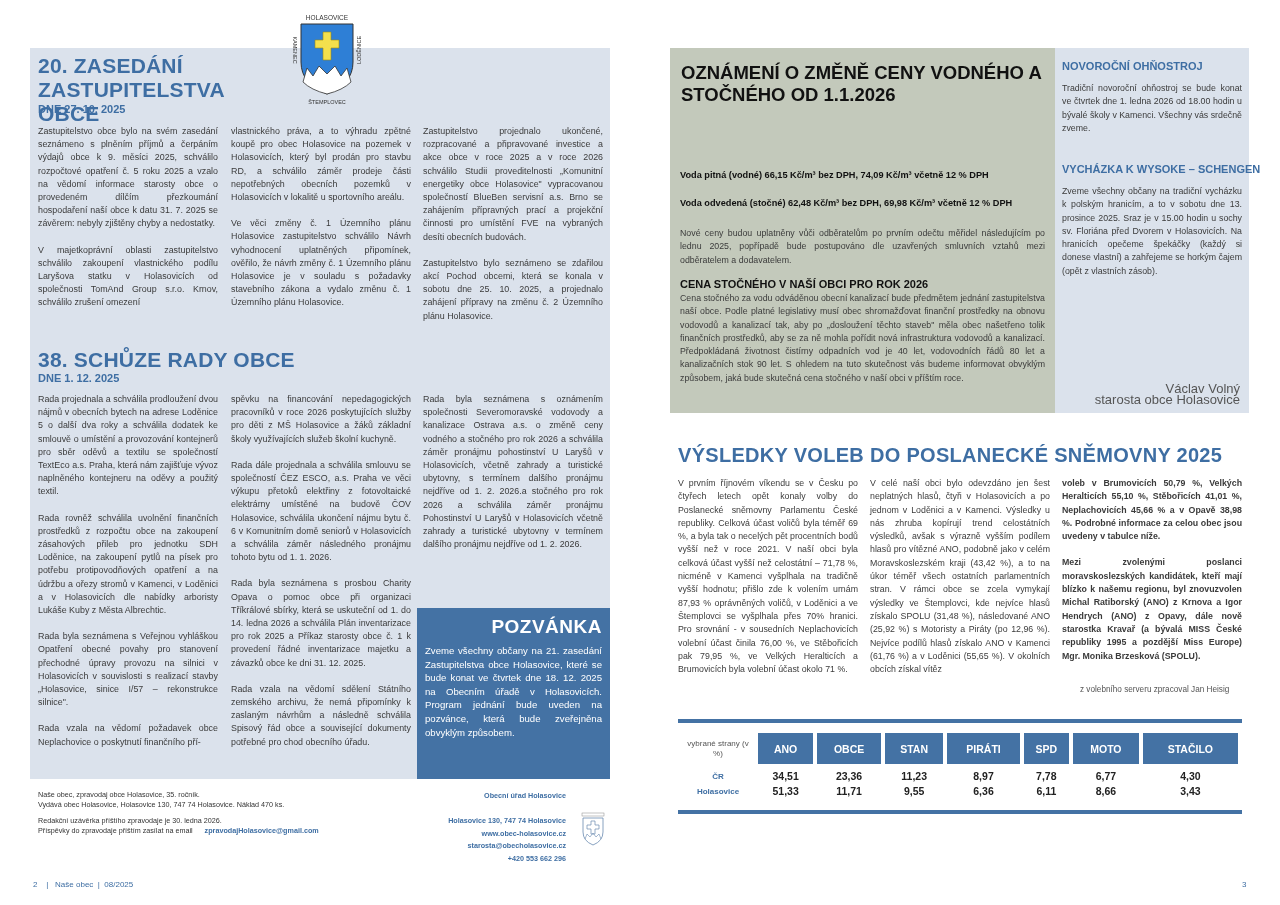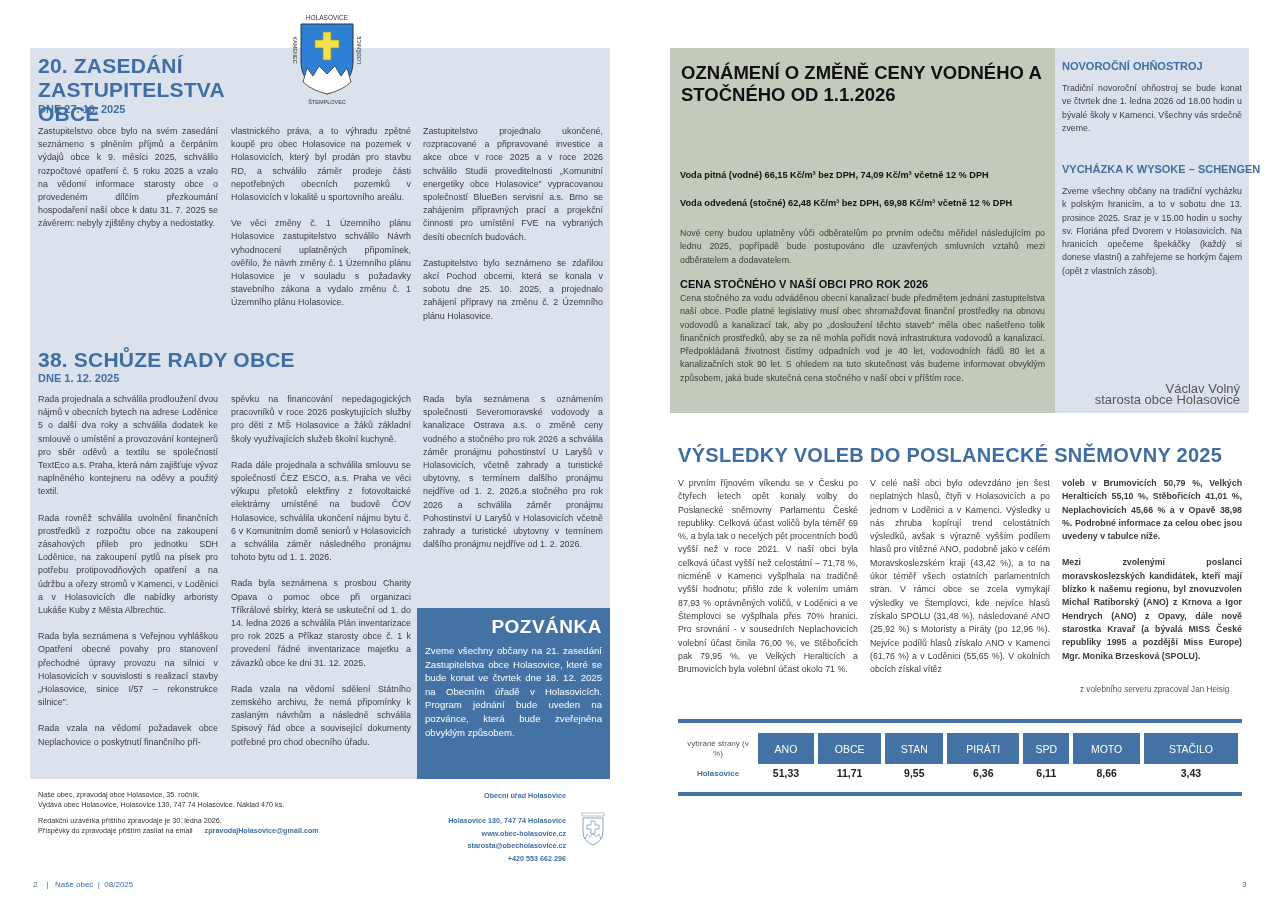--- a/index.html
+++ b/index.html
@@ -41,21 +41,21 @@
   .sub-h { position: absolute; left: 40px; top: 278px; font-size: 11px; font-weight: bold; color: #111; }
   .side-h { font-size: 11px; font-weight: bold; color: #3e6ea3; }
   .signature { position: absolute; right: 40px; top: 383px; text-align: right; font-size: 13px; line-height: 11px; color: #555; }
 
   .h1-elections { position: absolute; left: 38px; top: 444px; font-size: 20px; font-weight: bold; color: #3e6ea3; letter-spacing: 0.3px; }
   .credit { position: absolute; left: 440px; top: 685px; font-size: 8.2px; color: #555; }
 
   .results { position: absolute; left: 38px; top: 719px; width: 564px; }
   .rule { height: 4px; background: #4472a4; width: 100%; }
   .results table { border-collapse: separate; border-spacing: 4px 0; width: 100%; margin-top: 10px; margin-bottom: 10px; }
-  .results th { background: #4472a4; color: #fff; font-size: 10.5px; font-weight: normal; height: 31px; text-align: center; }
+  .results th { background: #4472a4; color: #fff; font-size: 10.5px; font-weight: bold; height: 31px; text-align: center; }
   .results th.label-head { background: transparent; color: #555; font-size: 8px; font-weight: normal; line-height: 10px; width: 72px; }
   .results td { font-size: 10.5px; font-weight: bold; color: #222; text-align: center; height: 18px; }
   .results td.row-label { color: #3e6ea3; font-size: 8px; }
   .results tr.first td { padding-top: 6px; }
 </style>
 </head>
 <body>
 
 <div class="page page-left">
   <div class="blue-panel"></div>
@@ -68,20 +68,21 @@
     <text x="10" y="38" font-size="5.5" fill="#333" font-family="Liberation Sans, sans-serif" transform="rotate(90 10 38)" text-anchor="middle">KAMENEC</text>
     <text x="78" y="38" font-size="5.5" fill="#333" font-family="Liberation Sans, sans-serif" transform="rotate(-90 78 38)" text-anchor="middle">LODĚNICE</text>
     <text x="44" y="92" font-size="5.5" fill="#333" font-family="Liberation Sans, sans-serif" text-anchor="middle">ŠTEMPLOVEC</text>
   </svg>
 
   <h1 class="h-big h1-left">20. ZASEDÁNÍ ZASTUPITELSTVA OBCE</h1>
   <div class="date-left" style="left:38px; top:103px;">DNE 27. 10. 2025</div>
 
   <div class="col txt" style="left:38px; top:125px; width:180px;">
     <p>Zastupitelstvo obce bylo na svém zasedání seznámeno s plněním příjmů a čerpáním výdajů obce k 9. měsíci 2025, schválilo rozpočtové opatření č. 5 roku 2025 a vzalo na vědomí informace starosty obce o provedeném dílčím přezkoumání hospodaření naší obce k datu 31. 7. 2025 se závěrem: nebyly zjištěny chyby a nedostatky.</p>
+    <p>V majetkoprávní oblasti zastupitelstvo schválilo zakoupení vlastnického podílu Laryšova statku v Holasovicích od společnosti TomAnd Group s.r.o. Krnov, schválilo zrušení omezení</p>
   </div>
   <div class="col txt" style="left:231px; top:125px; width:180px;">
     <p>vlastnického práva, a to výhradu zpětné koupě pro obec Holasovice na pozemek v Holasovicích, který byl prodán pro stavbu RD, a schválilo záměr prodeje části nepotřebných obecních pozemků v Holasovicích v lokalitě u sportovního areálu.</p>
     <p>Ve věci změny č. 1 Územního plánu Holasovice zastupitelstvo schválilo Návrh vyhodnocení uplatněných připomínek, ověřilo, že návrh změny č. 1 Územního plánu Holasovice je v souladu s požadavky stavebního zákona a vydalo změnu č. 1 Územního plánu Holasovice.</p>
   </div>
   <div class="col txt" style="left:423px; top:125px; width:180px;">
     <p>Zastupitelstvo projednalo ukončené, rozpracované a připravované investice a akce obce v roce 2025 a v roce 2026 schválilo Studii proveditelnosti „Komunitní energetiky obce Holasovice" vypracovanou společností BlueBen servisní a.s. Brno se zahájením přípravných prací a projekční činnosti pro umístění FVE na vybraných desíti obecních budovách.</p>
     <p>Zastupitelstvo bylo seznámeno se zdařilou akcí Pochod obcemi, která se konala v sobotu dne 25. 10. 2025, a projednalo zahájení přípravy na změnu č. 2 Územního plánu Holasovice.</p>
   </div>
 
@@ -185,20 +186,30 @@
           <th>ANO</th>
           <th>OBCE</th>
           <th>STAN</th>
           <th>PIRÁTI</th>
           <th>SPD</th>
           <th>MOTO</th>
           <th>STAČILO</th>
         </tr>
       </thead>
       <tbody>
+        <tr class="first">
+          <td class="row-label">ČR</td>
+          <td>34,51</td>
+          <td>23,36</td>
+          <td>11,23</td>
+          <td>8,97</td>
+          <td>7,78</td>
+          <td>6,77</td>
+          <td>4,30</td>
+        </tr>
         <tr>
           <td class="row-label">Holasovice</td>
           <td>51,33</td>
           <td>11,71</td>
           <td>9,55</td>
           <td>6,36</td>
           <td>6,11</td>
           <td>8,66</td>
           <td>3,43</td>
         </tr>

